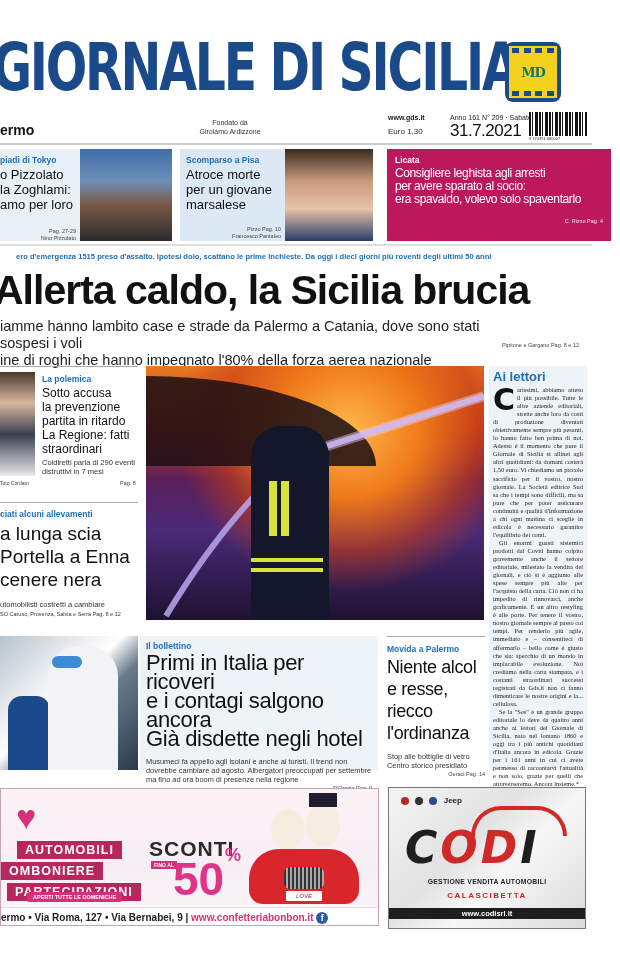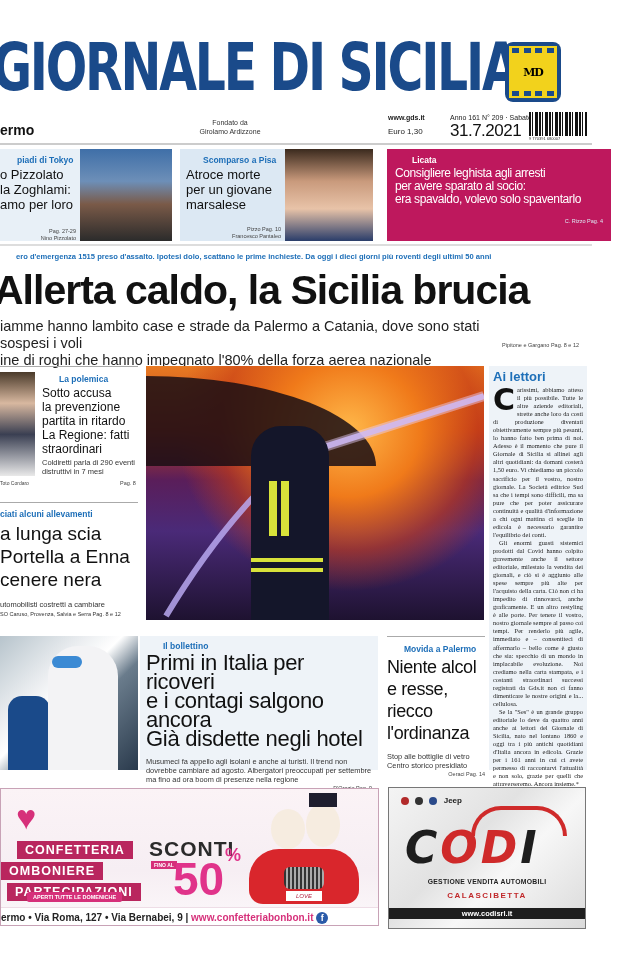--- a/index.html
+++ b/index.html
@@ -17,21 +17,21 @@
     transform: scaleX(0.74); transform-origin: left center;
   }
   .md-logo {
     left: 505px; top: 42px; width: 56px; height: 60px;
     background: #1a4a8a; border-radius: 8px; padding: 4px;
   }
   .md-inner {
     width: 100%; height: 100%; background: #f2d21c; position: relative;
     display: flex; align-items: center; justify-content: center;
   }
-  .md-text { font-family: "DejaVu Serif", serif; font-weight: bold; color: #000000; font-size: 11px; letter-spacing: -1px; }
+  .md-text { font-family: "DejaVu Serif", serif; font-weight: bold; color: #0f766e; font-size: 13px; letter-spacing: -1px; }
   .md-dots { position: absolute; left: 3px; right: 3px; height: 5px; display: flex; justify-content: space-between; }
   .md-dots span { width: 7px; height: 5px; background: #1a4a8a; }
   .md-dots.top { top: 2px; } .md-dots.bot { bottom: 2px; }
 
   .city { left: 0; top: 122px; font-size: 14px; font-weight: bold; color: #111; }
   .founded { left: 195px; top: 118px; width: 70px; font-size: 7px; color: #333; text-align: center; line-height: 9px; }
   .www { left: 388px; top: 114px; font-size: 7px; font-weight: bold; color: #222; }
   .price { left: 388px; top: 127px; font-size: 8px; color: #222; }
   .issue { left: 450px; top: 114px; font-size: 7px; color: #222; }
   .date { left: 450px; top: 121px; font-size: 17px; color: #111; letter-spacing: -0.5px; }
@@ -41,21 +41,21 @@
   .barcode-num { left: 529px; top: 136px; font-size: 4px; color: #333; }
   .rule { left: 0; top: 143px; width: 592px; height: 2px; background: #ccc; }
 
   
   .teaser { top: 149px; height: 92px; }
   .t1 { left: 0; width: 80px; background: #e8f0f7; padding: 6px 4px 4px 0; }
   .t1-img { left: 80px; width: 92px; background: linear-gradient(180deg,#3f6fa8 0%,#6d8fb8 35%,#7a5a48 60%,#2b2b2b 100%); }
   .t2 { left: 180px; width: 105px; background: #dce8f3; padding: 6px 4px 4px 6px; }
   .t2-img { left: 285px; width: 88px; background: linear-gradient(180deg,#3b2a1e 0%,#c99a7c 35%,#e8c3a8 65%,#2a3d6a 100%); }
   .t3 { left: 387px; width: 224px; background: #be185d; padding: 6px 8px; color: #fff; }
-  .kicker { font-size: 8.5px; font-weight: bold; color: #1e6fb8; margin-bottom: 2px; padding-left: 17px; }
+  .kicker { font-size: 8.5px; font-weight: bold; color: #1e6fb8; margin-bottom: 2px; }
   .teaser-head { font-size: 13px; line-height: 15px; color: #111; }
   .t3 .kicker { color: #fff; }
   .t3 .teaser-head { color: #fff; font-size: 12px; line-height: 13px; letter-spacing: -0.4px; }
   .credit { font-size: 5.5px; color: #444; text-align: right; margin-top: 1px; }
   .t3 .credit { color: #dce8f3; }
   .rule2 { left: 0; top: 244px; width: 592px; height: 2px; background: #ddd; }
 
   
   .overline { left: 0; top: 252px; font-size: 7.6px; font-weight: bold; color: #1e6fb8; white-space: nowrap; padding-left: 16px; }
   .headline { left: -6px; top: 264px; font-size: 41px; font-weight: bold; color: #111; white-space: nowrap; letter-spacing: -1px; line-height: 52px; }
@@ -292,21 +292,21 @@
     <div>e resse,</div>
     <div>riecco</div>
     <div>l'ordinanza</div>
   </div>
   <div class="mov-sub">Stop alle bottiglie di vetro Centro storico presidiato</div>
   <div class="credit">Oeraci Pag. 14</div>
 </div>
 
 <div class="abs ad1">
   <div class="bb-heart">♥</div>
-  <div class="bb-pill" style="top:52px;left:16px">CONFETTERIA</div>
+  <div class="bb-pill" style="top:52px;left:16px">AUTOMOBILI</div>
   <div class="bb-pill" style="top:73px">OMBONIERE</div>
   <div class="bb-pill" style="top:94px;left:6px">PARTECIPAZIONI</div>
   <div class="bb-sconti">SCONTI</div>
   <div class="bb-fino">FINO AL</div>
   <div class="bb-50">50</div>
   <div class="bb-pct">%</div>
   <div class="bb-head1"></div>
   <div class="bb-head2"></div>
   <div class="bb-hat"></div>
   <div class="bb-car">

